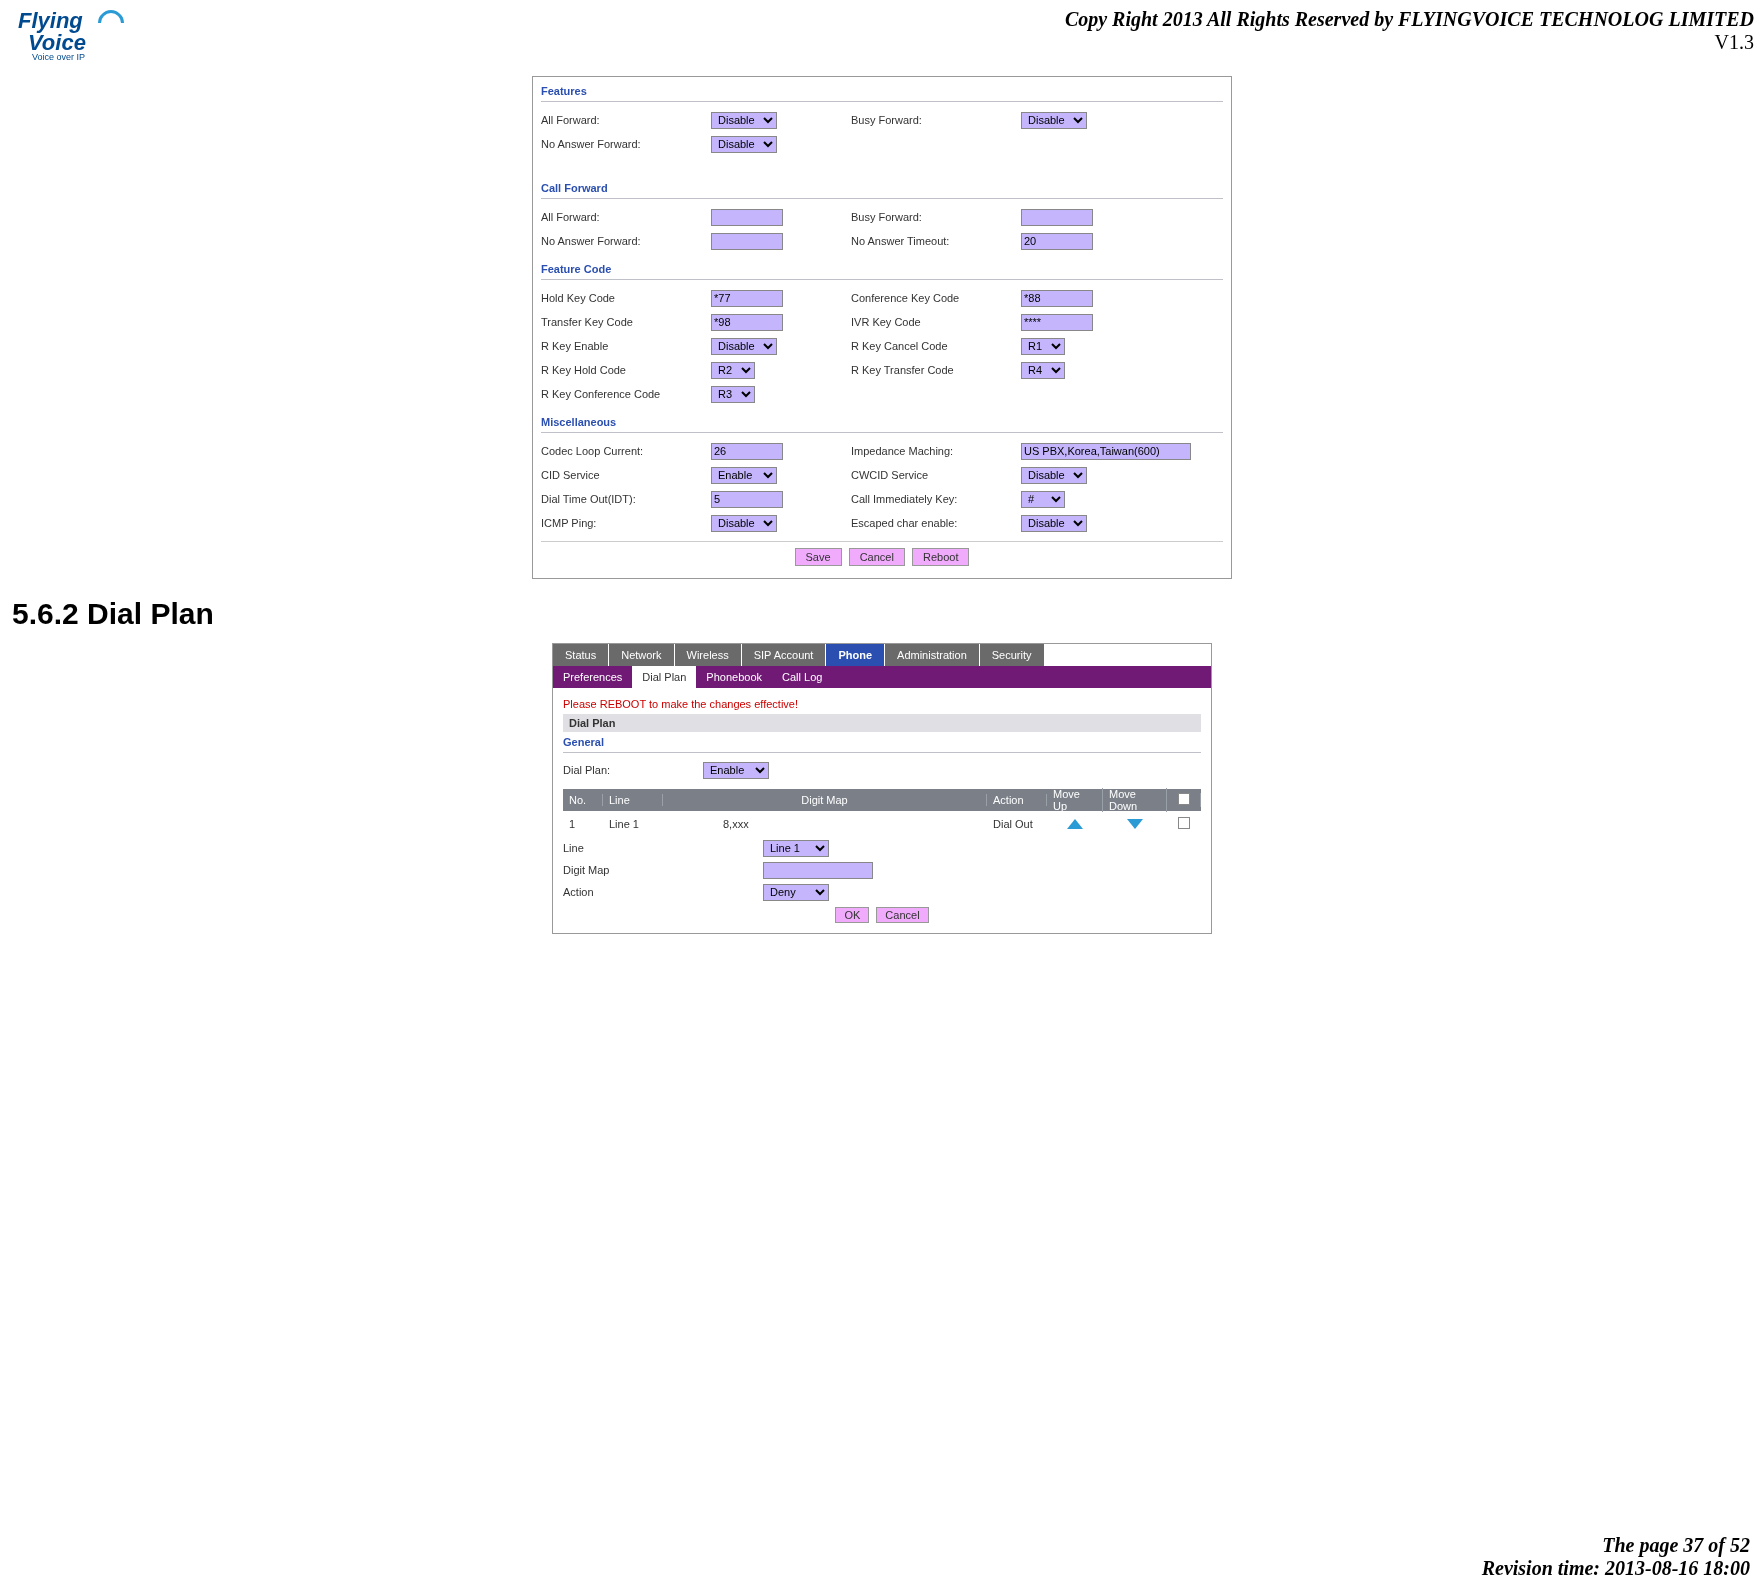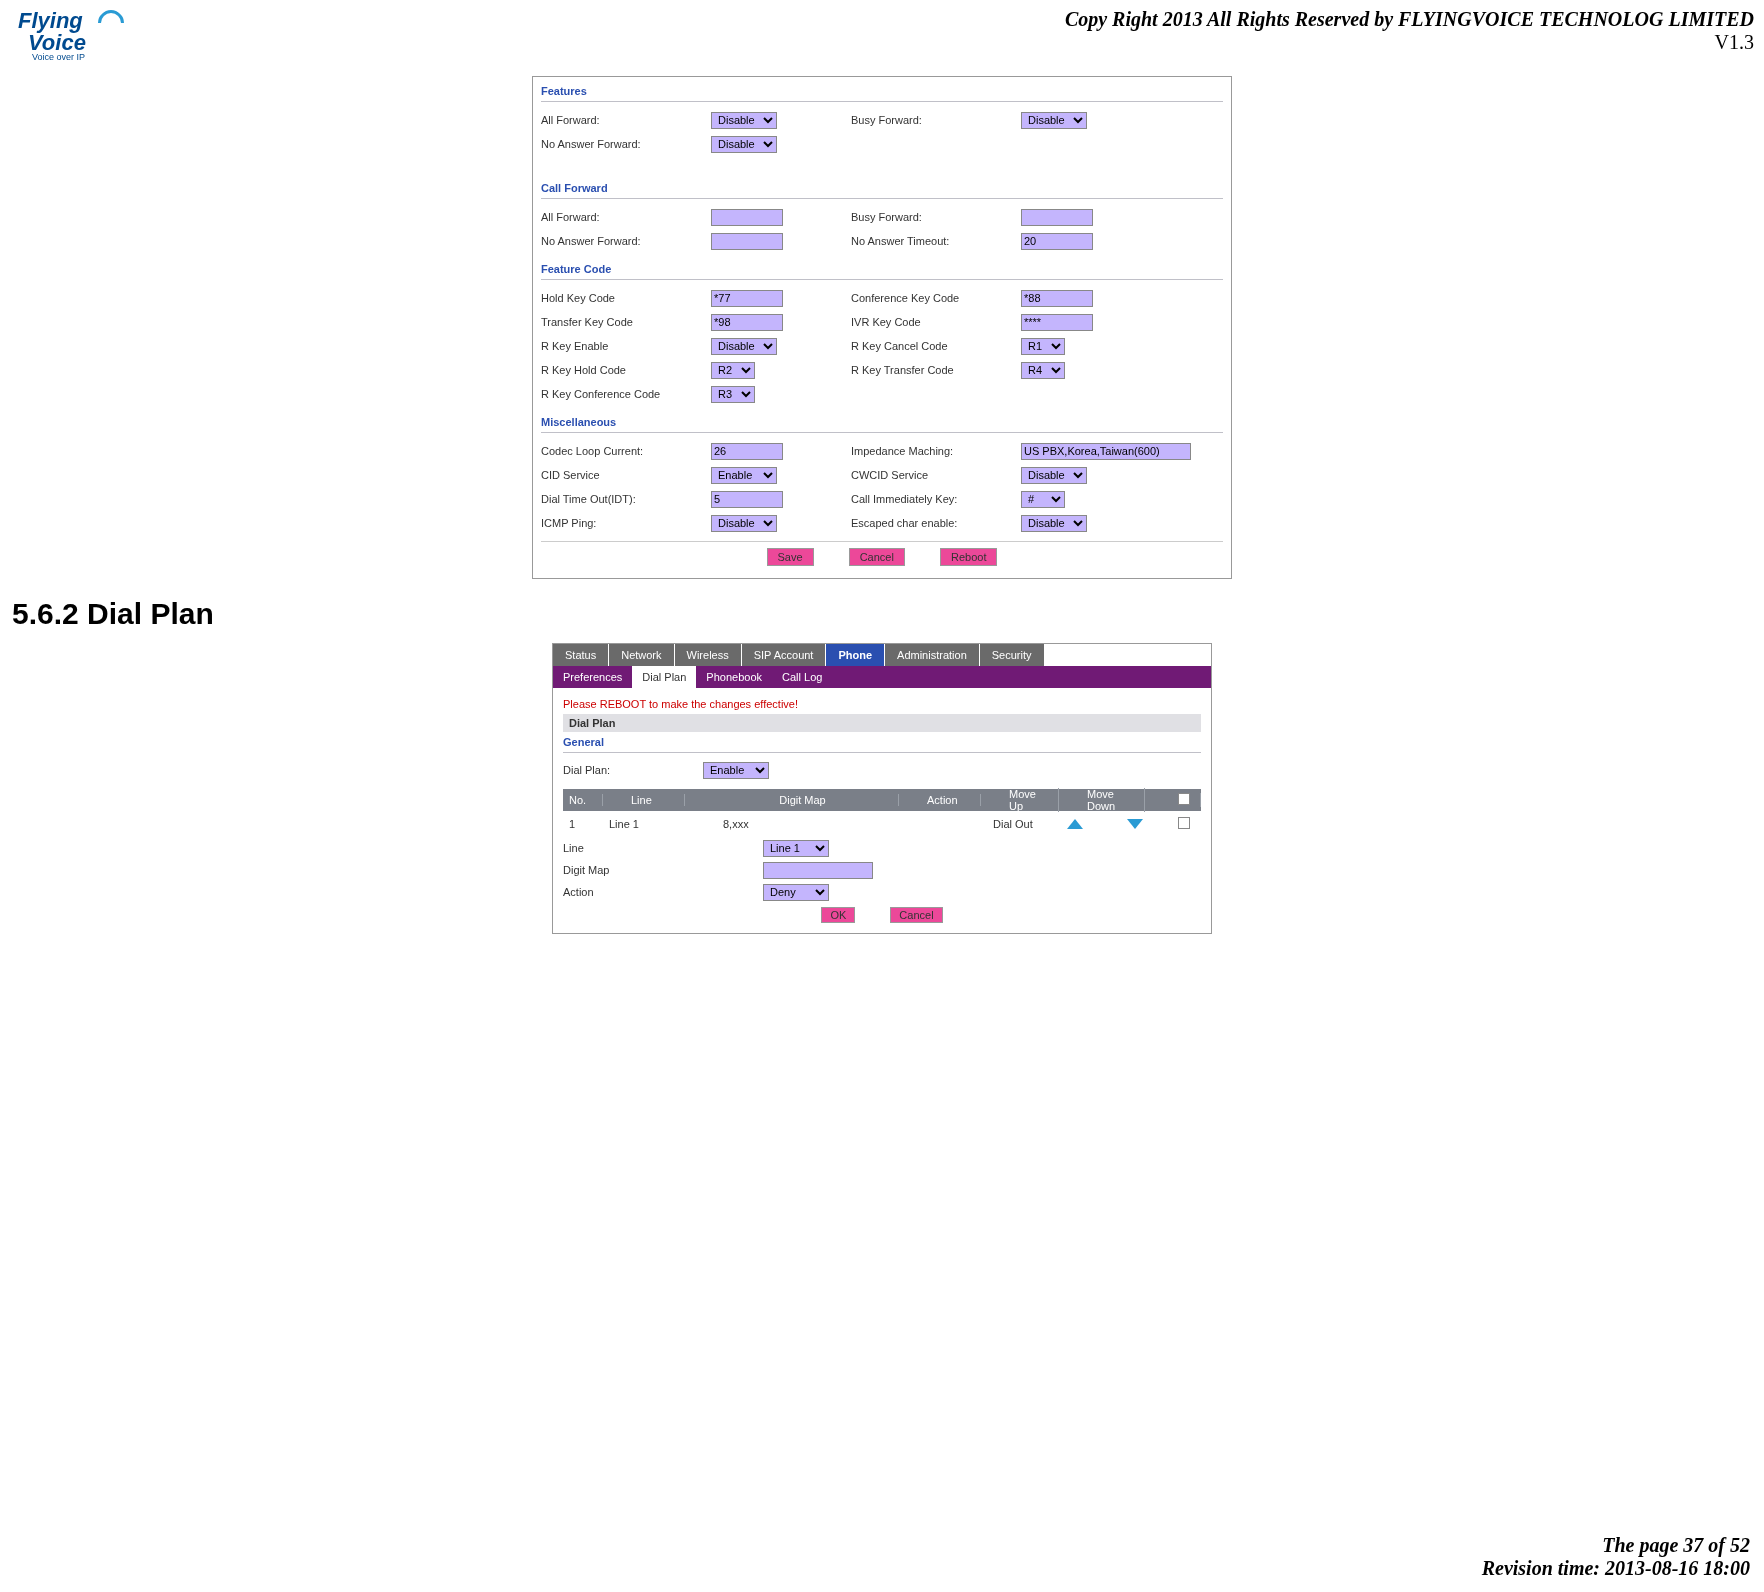--- a/index.html
+++ b/index.html
@@ -21,21 +21,21 @@
   .s2 { width: 660px; }
   .sec-title { color: #2a4fb0; font-weight: bold; border-bottom: 1px solid #c0c0c8; padding-bottom: 4px; margin: 2px 0 6px 0; }
   .sec-title-dark { color: #333; font-weight: bold; background: #e0e0e4; padding: 3px 6px; margin: 4px 0; }
   .row2 { display: grid; grid-template-columns: 170px 140px 170px 140px; align-items: center; min-height: 24px; }
   .row2 label { color: #333; }
   .sel, .txt { font-size: 11px; border: 1px solid #888; background: #c4b5fd; height: 17px; padding: 0 2px; }
   .sel { width: 66px; }
   .txt { width: 72px; }
   .txt-wide { width: 170px; }
   .buttons { text-align: center; padding: 6px 0; border-top: 1px solid #ccc; margin-top: 6px; }
-  .btn { display: inline-block; background: #ec4899; border: 1px solid #999; padding: 2px 10px; font-size: 11px; margin: 0 16px; cursor: pointer; }
+  .btn { display: inline-block; background: #f0abfc; border: 1px solid #999; padding: 2px 10px; font-size: 11px; margin: 0 2px; cursor: pointer; }
   .btn-sm { padding: 1px 8px; }
   .warn { color: #c00; font-size: 11px; margin: 4px 0; }
   .tabbar { display: flex; }
   .tab { background: #6a6a6a; color: #fff; font-size: 11px; padding: 5px 12px; margin-right: 1px; }
   .tab.active { background: #2a4fb0; font-weight: bold; }
   .subtab { display: flex; background: #701a75; }
   .stab { color: #fff; font-size: 11px; padding: 5px 10px; }
   .stab.active { background: #fff; color: #333; }
   .hdrrow { display: flex; background: #7a7f88; color: #fff; font-size: 11px; align-items: center; height: 22px; }
   .hdrrow > div { padding: 0 6px; border-right: 1px solid #9aa0a8; }
@@ -174,21 +174,21 @@
     </div>
     <div style="padding:6px 10px;">
       <div class="warn">Please REBOOT to make the changes effective!</div>
       <div class="sec-title-dark">Dial Plan</div>
       <div class="sec-title">General</div>
       <div class="frow" style="grid-template-columns:140px 200px;">
         <label>Dial Plan:</label>
         <div><select class="sel"><option>Enable</option></select></div>
       </div>
 
-      <div class="hdrrow" style="margin-top:8px;gap:22px;">
+      <div class="hdrrow" style="margin-top:8px;">
         <div class="col-no">No.</div>
         <div class="col-line">Line</div>
         <div class="col-dm">Digit Map</div>
         <div class="col-act">Action</div>
         <div class="col-mu">Move Up</div>
         <div class="col-md">Move Down</div>
         <div class="col-ck"><span class="ck" style="background:#fff"></span></div>
       </div>
       <div class="datarow">
         <div class="col-no">1</div>

